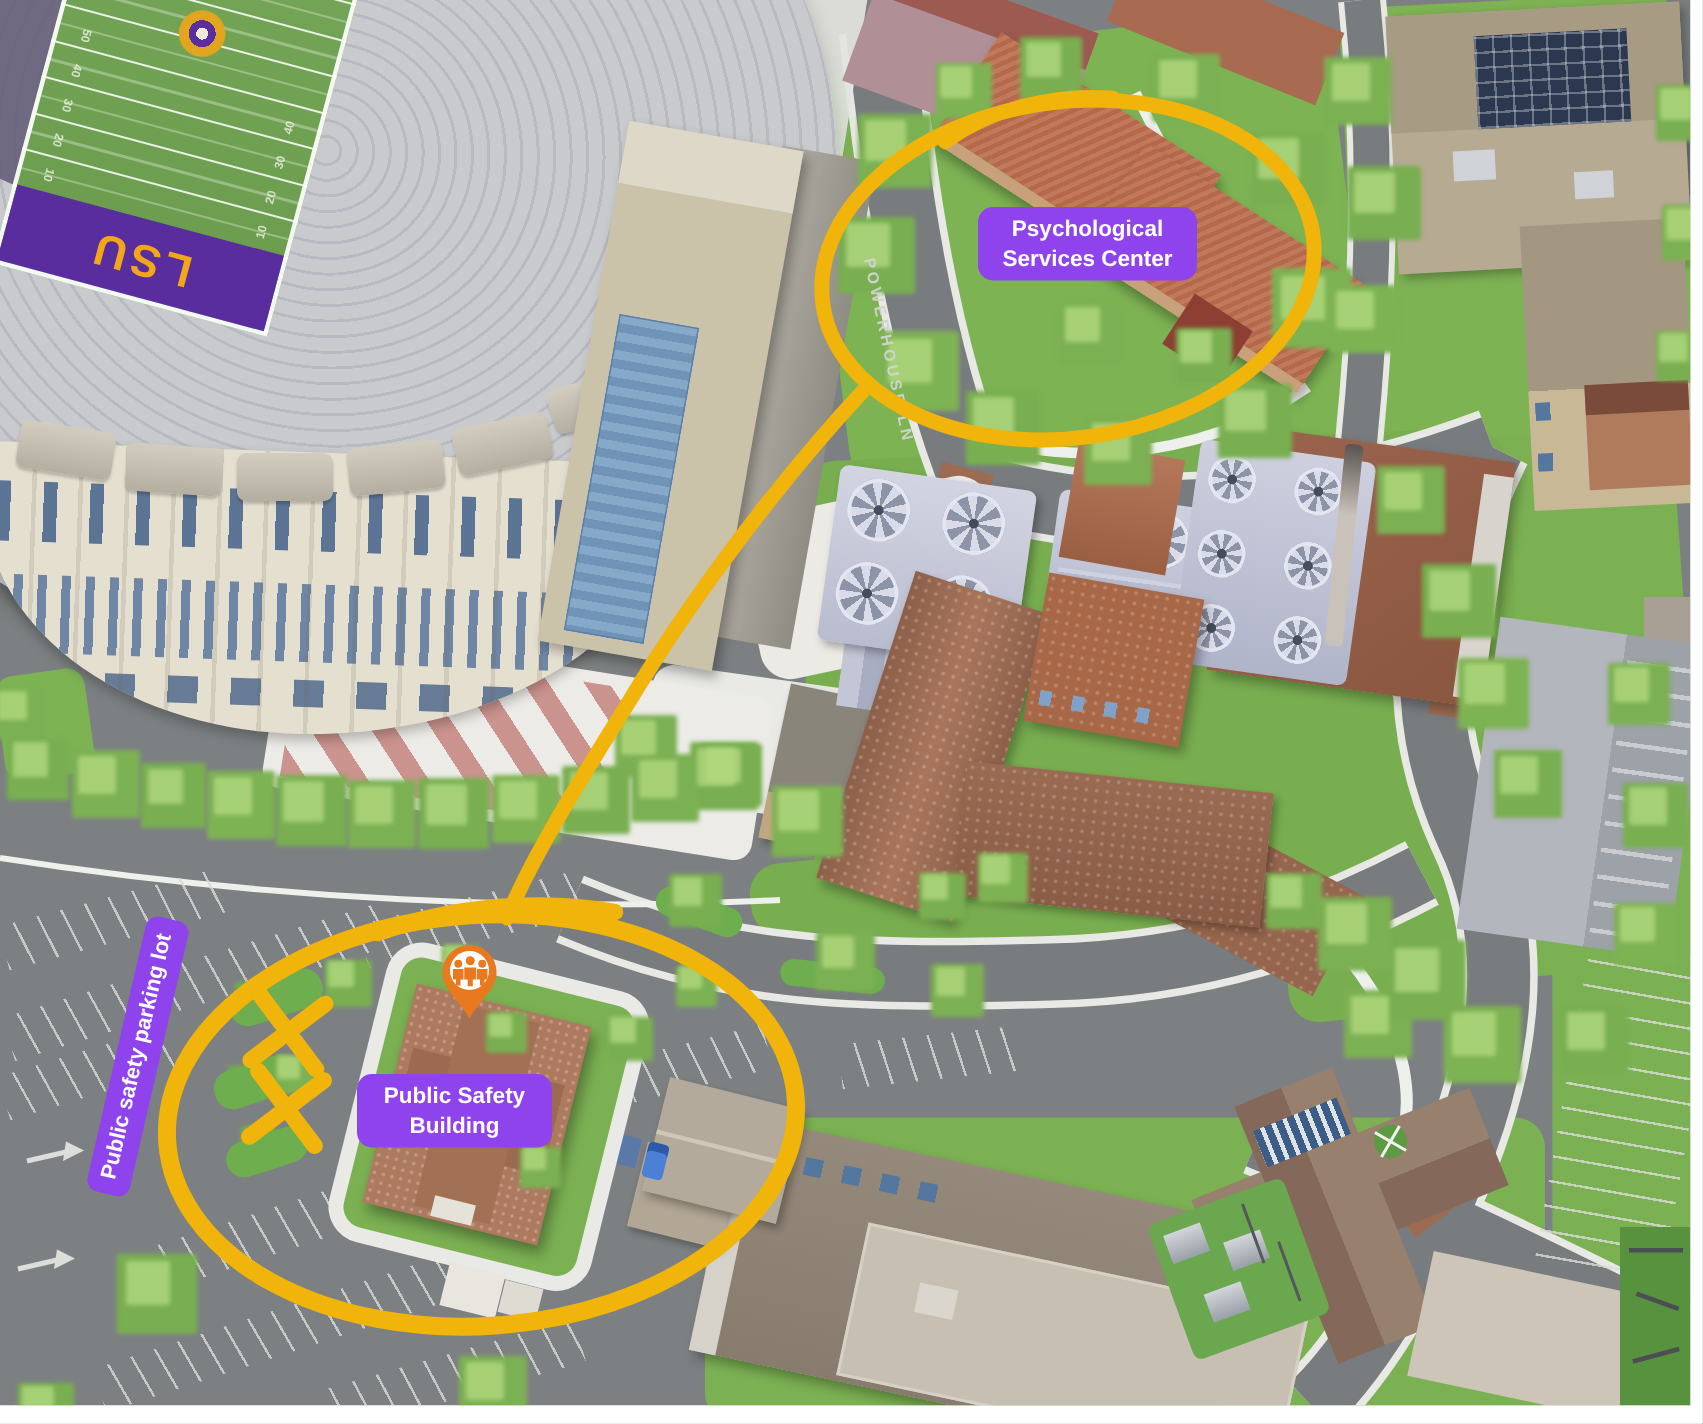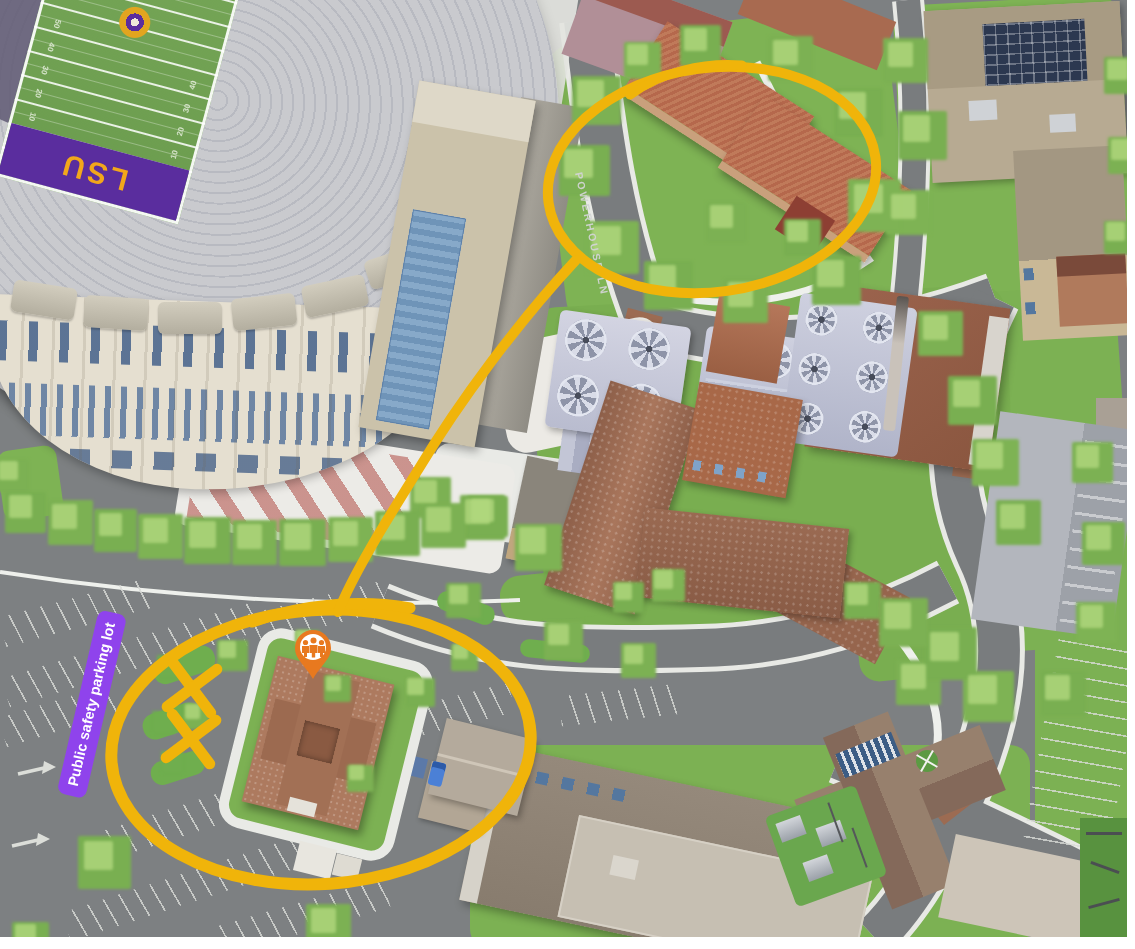--- a/index.html
+++ b/index.html
@@ -365,19 +365,27 @@
         <circle cx="305.5" cy="642.5" r="2.6"></circle>
         <path d="M 302,646 h 7 v 7 h -2 v 4 h -3 v -4 h -2 z"></path>
         <circle cx="313.5" cy="640.5" r="3"></circle>
         <path d="M 309.5,645 h 8 v 8 h -2.3 v 4.5 h -3.4 V 653 h -2.3 z"></path>
         <circle cx="321.5" cy="642.5" r="2.6"></circle>
         <path d="M 318,646 h 7 v 7 h -2 v 4 h -3 v -4 h -2 z"></path>
       </g>
     </g>
   </svg>
 
+  <div class="plabel" style="left:652px;top:138px;width:142px;padding:5px 2px;font-size:15px;">
+    <div>Psychological</div>
+    <div>Services Center</div>
+  </div>
+  <div class="plabel" style="left:238px;top:716px;width:126px;padding:5px 2px;font-size:15px;">
+    <div>Public Safety</div>
+    <div>Building</div>
+  </div>
   <div class="plabel" style="left:-2px;top:690px;padding:5px 10px;font-size:14.5px;white-space:nowrap;border-radius:8px;transform:rotate(-77deg);">Public safety parking lot</div>
 
 </div>
 
 <div class="abs" style="left:1127px;top:0;width:8px;height:949px;background:#ffffff;z-index:50;"></div>
 <div class="abs" style="left:0;top:937px;width:1135px;height:12px;background:#ffffff;z-index:50;"></div>
 </div>
 
 </body></html>

